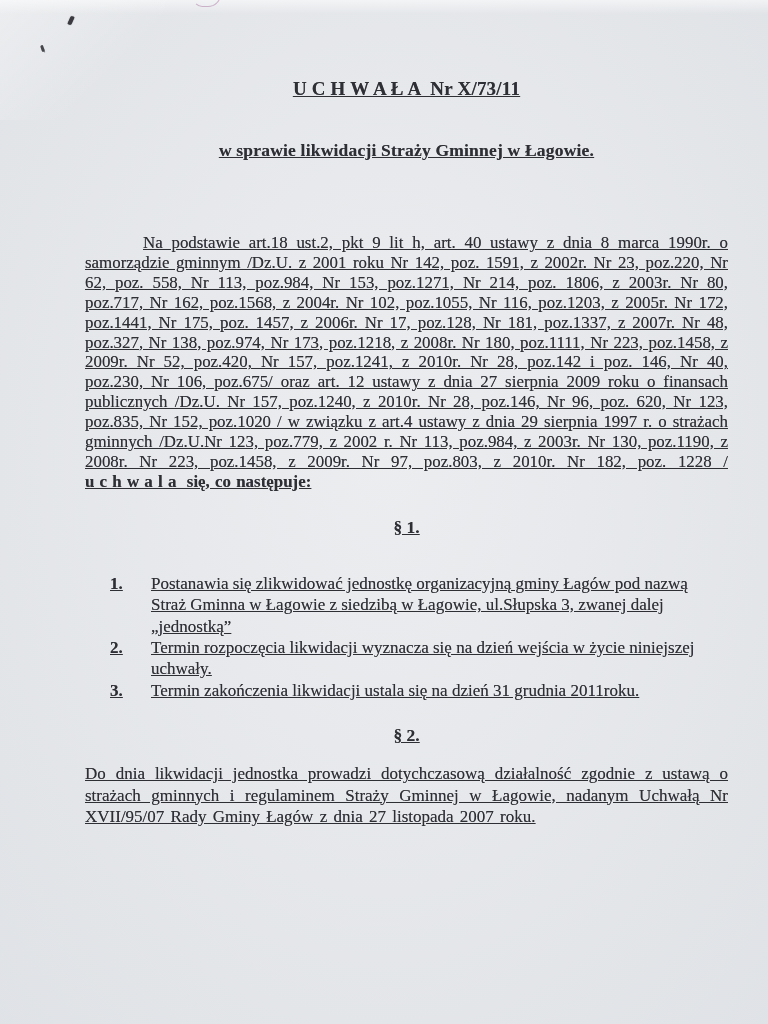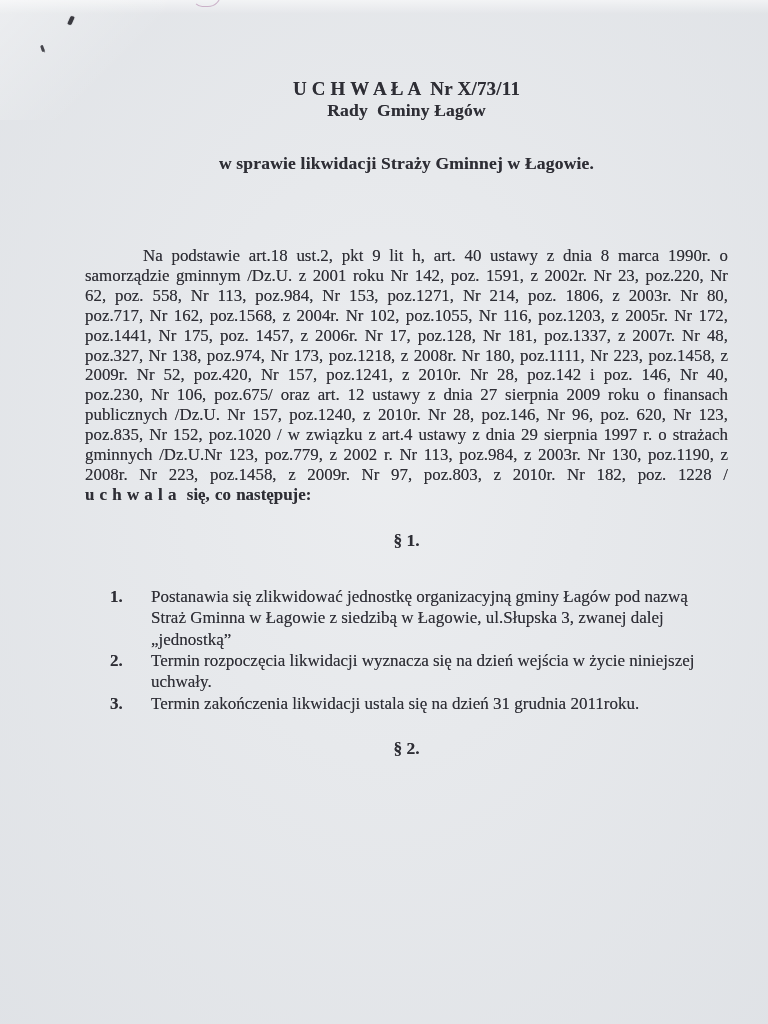--- a/index.html
+++ b/index.html
@@ -48,32 +48,33 @@
     position: absolute; left: 193px; top: -6px;
     width: 26px; height: 12px;
     border: 1.5px solid rgba(176,128,168,0.55);
     border-top: none; border-left-color: transparent;
     border-radius: 0 0 14px 10px;
   }
 
   .content {
     position: relative;
     padding: 78px 40px 0 85px; 
+    text-decoration: underline;
   }
 
   .title-block {
     text-align: center;
     font-weight: bold;
     letter-spacing: 0.2px;
   }
   .title-line1 { font-size: 19px; line-height: 22px; white-space: pre; }
   .title-line2, .title-line3 { font-size: 17.5px; line-height: 21px; white-space: pre; }
 
   .subject {
-    margin-top: 32px;
+    margin-top: 40px;
     text-align: center;
     font-weight: bold;
     font-size: 17.5px;
     line-height: 20px;
     letter-spacing: 0.2px;
   }
 
   .preamble {
     margin: 73px 0 0 0;
     font-size: 16.9px;
@@ -123,21 +124,20 @@
 
   <div class="corner-fold"></div>
   <div class="speck1"></div>
   <div class="speck2"></div>
   <div class="pen-mark"></div>
 
   <div class="content">
 
     <div class="title-block">
       <div class="title-line1">U C H W A Ł A  Nr X/73/11</div>
-      <div class="title-line2">Rady  Gminy Łagów</div>
     </div>
 
     <div class="subject">w sprawie likwidacji Straży Gminnej w Łagowie.</div>
 
     <p class="preamble"><span>Na podstawie art.18 ust.2, pkt 9 lit h, art. 40 ustawy z dnia 8 marca 1990r. o samorządzie gminnym /Dz.U. z 2001 roku Nr 142, poz. 1591, z 2002r. Nr 23, poz.220, Nr 62, poz. 558, Nr 113, poz.984, Nr 153, poz.1271, Nr 214, poz. 1806, z 2003r. Nr 80, poz.717, Nr 162, poz.1568, z 2004r. Nr 102, poz.1055, Nr 116, poz.1203, z 2005r. Nr 172, poz.1441, Nr 175, poz. 1457, z 2006r. Nr 17, poz.128, Nr 181, poz.1337, z 2007r. Nr 48, poz.327, Nr 138, poz.974, Nr 173, poz.1218, z 2008r. Nr 180, poz.1111, Nr 223, poz.1458, z 2009r. Nr 52, poz.420, Nr 157, poz.1241, z 2010r. Nr 28, poz.142 i poz. 146, Nr 40, poz.230, Nr 106, poz.675/ oraz art. 12 ustawy z dnia 27 sierpnia 2009 roku o finansach publicznych /Dz.U. Nr 157, poz.1240, z 2010r. Nr 28, poz.146, Nr 96, poz. 620, Nr 123, poz.835, Nr 152, poz.1020 / w związku z art.4 ustawy z dnia 29 sierpnia 1997 r. o strażach gminnych /Dz.U.Nr 123, poz.779, z 2002 r. Nr 113, poz.984, z 2003r. Nr 130, poz.1190, z 2008r. Nr 223, poz.1458, z 2009r. Nr 97, poz.803, z 2010r. Nr 182, poz. 1228 / </span><span class="enacting">u c h w a l a  się, co następuje:</span></p>
 
     <div class="section-header section-1">§ 1.</div>
 
     <div class="list">
       <div class="list-item">
@@ -149,15 +149,16 @@
         <span class="item-text">Termin rozpoczęcia likwidacji wyznacza się na dzień wejścia w życie niniejszej uchwały.</span>
       </div>
       <div class="list-item">
         <span class="item-number">3.</span>
         <span class="item-text">Termin zakończenia likwidacji ustala się na dzień 31 grudnia 2011roku.</span>
       </div>
     </div>
 
     <div class="section-header section-2">§ 2.</div>
 
+    <p class="body-paragraph">Do dnia likwidacji jednostka prowadzi dotychczasową działalność zgodnie z ustawą o strażach gminnych i regulaminem Straży Gminnej w Łagowie, nadanym Uchwałą Nr XVII/95/07 Rady Gminy Łagów z dnia 27 listopada 2007 roku.</p>
 
   </div>
 </div>
 
 </body></html>

